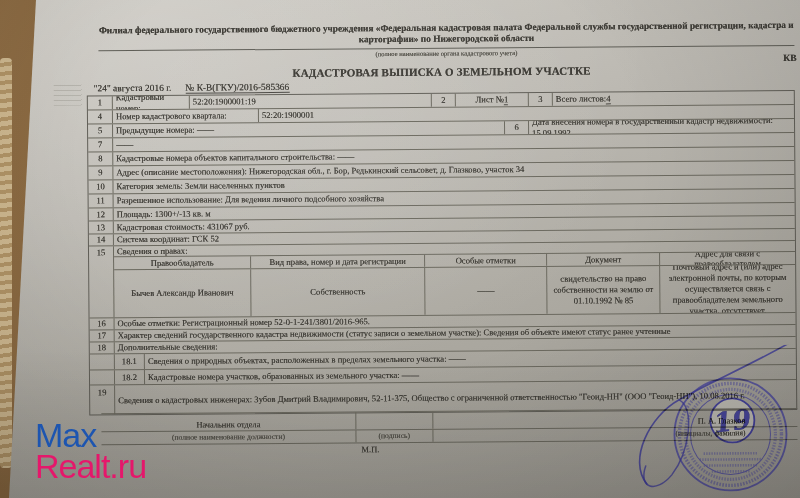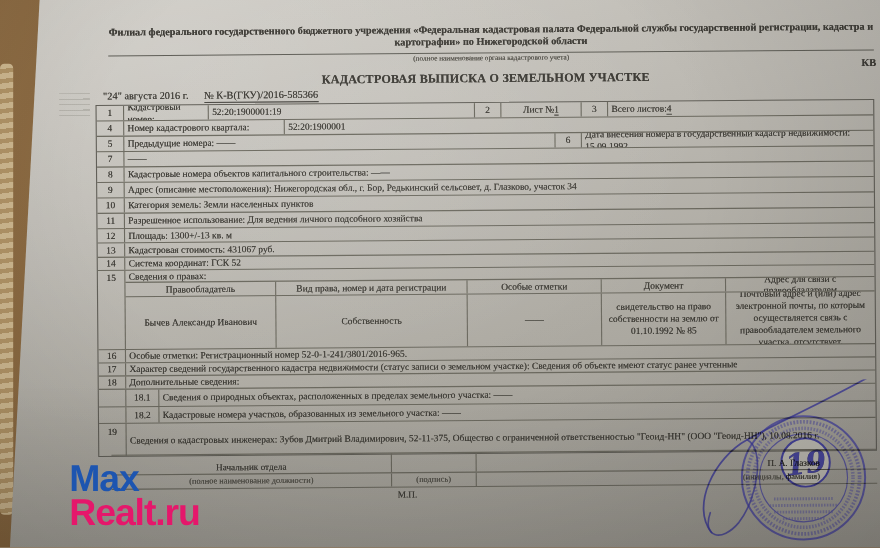--- a/index.html
+++ b/index.html
@@ -104,22 +104,22 @@
     position:absolute;left:55px;top:82px;width:28px;height:21px;opacity:.35;
     background:repeating-linear-gradient(0deg,#8a887f 0 1px,transparent 1px 5px);
   }
 
   
   .seal{position:absolute;left:598px;top:348px;z-index:6;mix-blend-mode:multiply;}
 
   
   .wm{
     position:absolute;left:35px;top:420px;z-index:20;
-    font-family:"Liberation Sans",sans-serif;font-weight:bold;
-    font-size:34px;line-height:.92;letter-spacing:-1px;text-shadow:none;margin-left:28px;
+    font-family:"Liberation Sans",sans-serif;font-weight:normal;
+    font-size:34px;line-height:.92;letter-spacing:-1px;text-shadow:none;
   }
   .wm .l1{color:#1d55b0;}
   .wm .l2{color:#e5176b;}
 </style>
 </head>
 <body>
 
 <div class="fiber" style="background:repeating-linear-gradient(172deg,#d8c49c 0 5px,#b69a6c 5px 9px);"></div>
 
 <div class="paper"></div>

